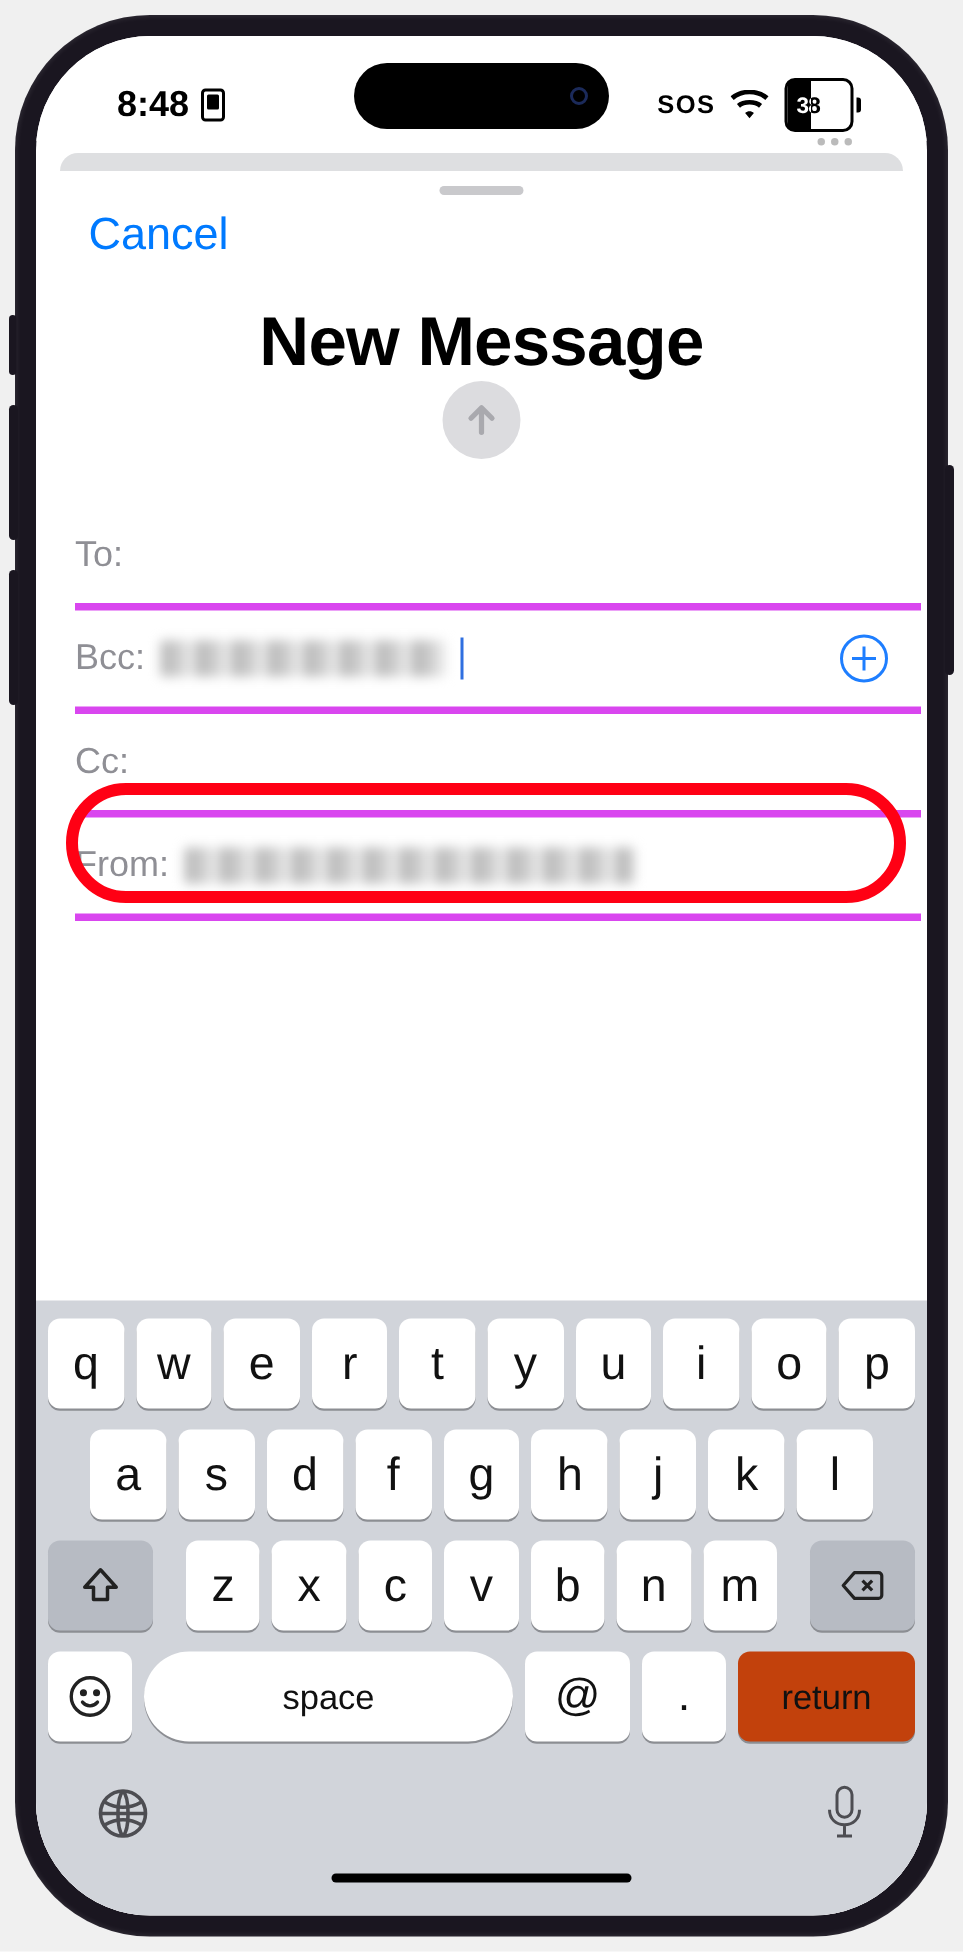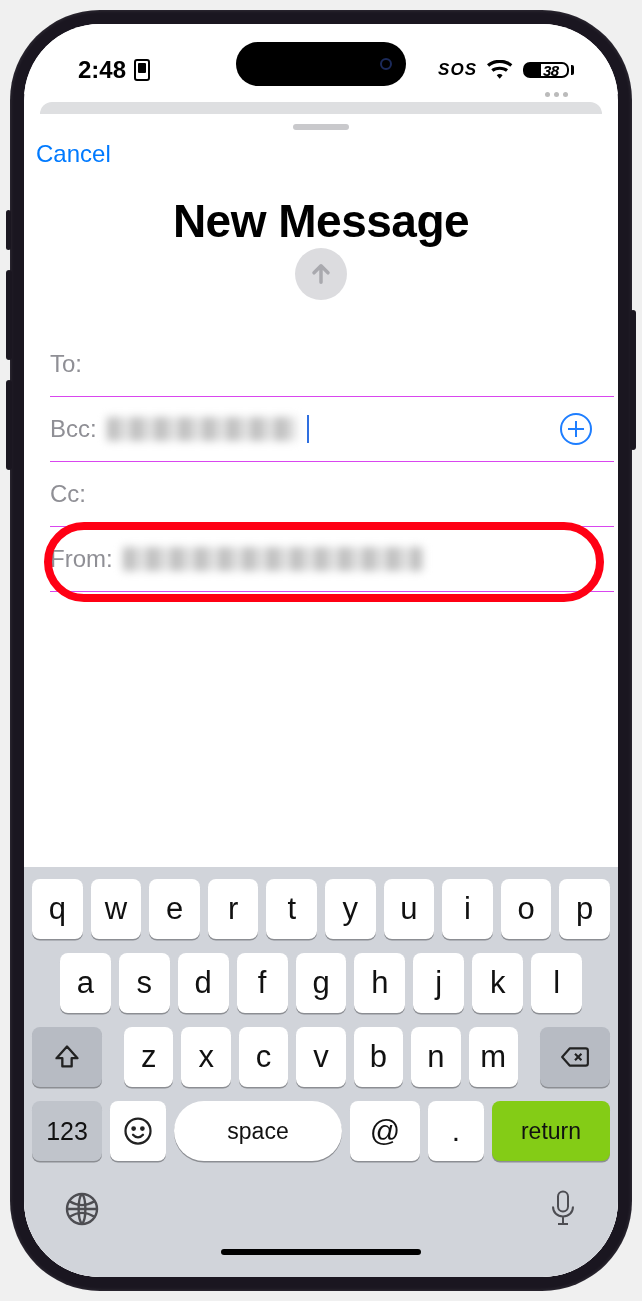--- a/index.html
+++ b/index.html
@@ -64,63 +64,63 @@
     display: flex;
     align-items: center;
     justify-content: space-between;
     padding: 22px 44px 0 54px;
     color: #000;
     font-weight: 600;
     font-size: 24px;
     background:#fff;
   }
   .status-left { display:flex; align-items:center; gap:8px; }
-  .status-right { display:flex; align-items:center; gap:10px;font-style:italic; }
+  .status-right { display:flex; align-items:center; gap:10px; }
   .card-icon { width:16px; height:22px; border:2px solid #000; border-radius:3px; position:relative; }
   .card-icon::after{content:"";position:absolute;inset:2px 2px 6px 2px;background:#000;border-radius:1px;}
   .sos { font-size:17px; font-weight:700; letter-spacing:1px; }
   .wifi { width:26px; height:20px; }
   .batt-wrap { display:flex; align-items:center; gap:2px;}
   .batt {
-    width: 46px; height: 16px; border: 2px solid #000; border-radius: 7px;
+    width: 46px; height: 36px; border: 2px solid #000; border-radius: 7px;
     position: relative; display:flex; align-items:center; justify-content:flex-start;
     font-size: 14px; font-weight:700; color:#000;
     background:linear-gradient(to right,#000 38%, transparent 38%);
-    padding-left:15px;
+    padding-left:3px;
   }
   .batt span{ mix-blend-mode:difference; color:#fff; font-size:15px; letter-spacing:-0.5px; padding-left:3px;}
   .batt-tip{width:3px;height:10px;background:#000;border-radius:0 2px 2px 0;}
   .status-dots{position:absolute; top:68px; right:50px; display:flex; gap:4px;}
   .status-dots i{width:5px;height:5px;background:#bbb;border-radius:50%;}
 
   
   .sheet-backdrop{ background:#dedfe1; height:12px; margin:8px 16px 0; border-radius:16px 16px 0 0;}
   .sheet {
     flex:1;
     background:#fff;
     border-radius:18px 18px 0 0;
     margin:0;
     display:flex;
     flex-direction:column;
     position:relative;
   }
   .grabber{width:56px;height:6px;background:#c9c9cc;border-radius:4px;margin:10px auto 6px;}
-  .cancel{color:#007aff;font-size:24px;padding:4px 12px 8px;font-weight:400;}
+  .cancel{color:#007aff;font-size:30px;padding:4px 35px 8px;font-weight:400;}
 
   .title-row{display:flex;align-items:center;justify-content:space-between;padding:18px 26px 32px;flex-direction:column;}
   .title{font-size:46px;font-weight:800;letter-spacing:-0.5px;}
   .send-btn{
     width:52px;height:52px;border-radius:50%;background:#dcdcdf;
     display:flex;align-items:center;justify-content:center;
   }
   .send-btn svg{stroke:#a9a9ae;}
 
   .fields{padding:0 4px 0 26px;}
   .field{
-    border-bottom:1px solid #d946ef;
+    border-bottom:5px solid #d946ef;
     padding:18px 22px 18px 0;
     display:flex;align-items:center;gap:10px;
     font-size:24px;color:#9a9aa0;
     position:relative;
   }
   .field .label{color:#8f8f95;}
   .blur{
     display:inline-block;
     background:repeating-linear-gradient(90deg,#bcbcbc 0 8px,#ccc 8px 15px,#e5e5e5 15px 24px);
     filter:blur(4px);
@@ -163,21 +163,21 @@
   }
   .krow.r2{padding:0 28px;}
   .key.fn{background:#b7bbc3;flex:0 0 70px;}
   .key.fn svg{stroke:#222;}
   .krow.bottom .key{font-size:23px;}
   .krow.bottom .key.num{flex:0 0 70px;background:#c0c4cb;font-size:25px;}
   .krow.bottom .key.emoji{flex:0 0 56px;}
   .krow.bottom .key.space{flex:2.2;border-radius:30px;}
   .krow.bottom .key.at{flex:0 0 70px;font-size:30px;}
   .krow.bottom .key.dot{flex:0 0 56px;font-size:30px;}
-  .krow.bottom .key.return{flex:0 0 118px;background:#84cc16;}
+  .krow.bottom .key.return{flex:0 0 118px;background:#c2410c;}
 
   .kb-footer{
     display:flex;justify-content:space-between;align-items:center;
     padding:14px 32px 0px;
   }
   .kb-footer svg{stroke:#4d4d52;}
 
   .home-ind{width:200px;height:6px;background:#000;border-radius:4px;margin:20px auto 14px;}
 </style>
 </head>
@@ -189,21 +189,21 @@
   <div class="side-btn vol-down"></div>
   <div class="side-btn power"></div>
 
   <div class="screen">
     <div class="dynamic-island">
       <div class="island-dot"></div>
     </div>
 
     <div class="status-bar">
       <div class="status-left">
-        <span>2:48</span>
+        <span>8:48</span>
         <span class="card-icon"></span>
       </div>
       <div class="status-right">
         <span class="sos">SOS</span>
         <svg class="wifi" viewBox="0 0 24 18" fill="#000">
             <path d="M12 18l-3-3.6c1.7-1.6 4.3-1.6 6 0L12 18zM5.5 10.8l-2.1-2.5C7 4.7 17 4.7 20.6 8.3l-2.1 2.5C15.4 7.9 8.6 7.9 5.5 10.8zM1.2 5.6L-1 3C6 -3 18-3 25 3l-2.2 2.6C17.4.4 6.6.4 1.2 5.6z" transform="scale(0.9) translate(1,1)"></path>
           </svg>
         <div class="batt-wrap">
           <div class="batt">
               <span>38</span>
@@ -296,21 +296,20 @@
             </div>
           <div style="flex:0 0 6px"></div>
           <div class="key fn">
             <svg width="30" height="28" viewBox="0 0 28 24" fill="none" stroke-width="2" stroke-linejoin="round">
                 <path d="M9 4h15a2 2 0 0 1 2 2v12a2 2 0 0 1-2 2H9l-7-8 7-8z"></path>
                 <path d="M14 9l6 6M20 9l-6 6"></path>
               </svg>
           </div>
         </div>
         <div class="krow bottom">
-          <div class="key num">123</div>
           <div class="key emoji">
             <svg width="30" height="30" viewBox="0 0 24 24" fill="none" stroke="#222" stroke-width="1.8">
                 <circle cx="12" cy="12" r="10"></circle>
                 <circle cx="8.5" cy="10" r="1" fill="#222"></circle>
                 <circle cx="15.5" cy="10" r="1" fill="#222"></circle>
                 <path d="M8 15c1 1.2 2.4 2 4 2s3-0.8 4-2" stroke-linecap="round"></path>
               </svg>
           </div>
           <div class="key space">space</div>
           <div class="key at">@</div>

